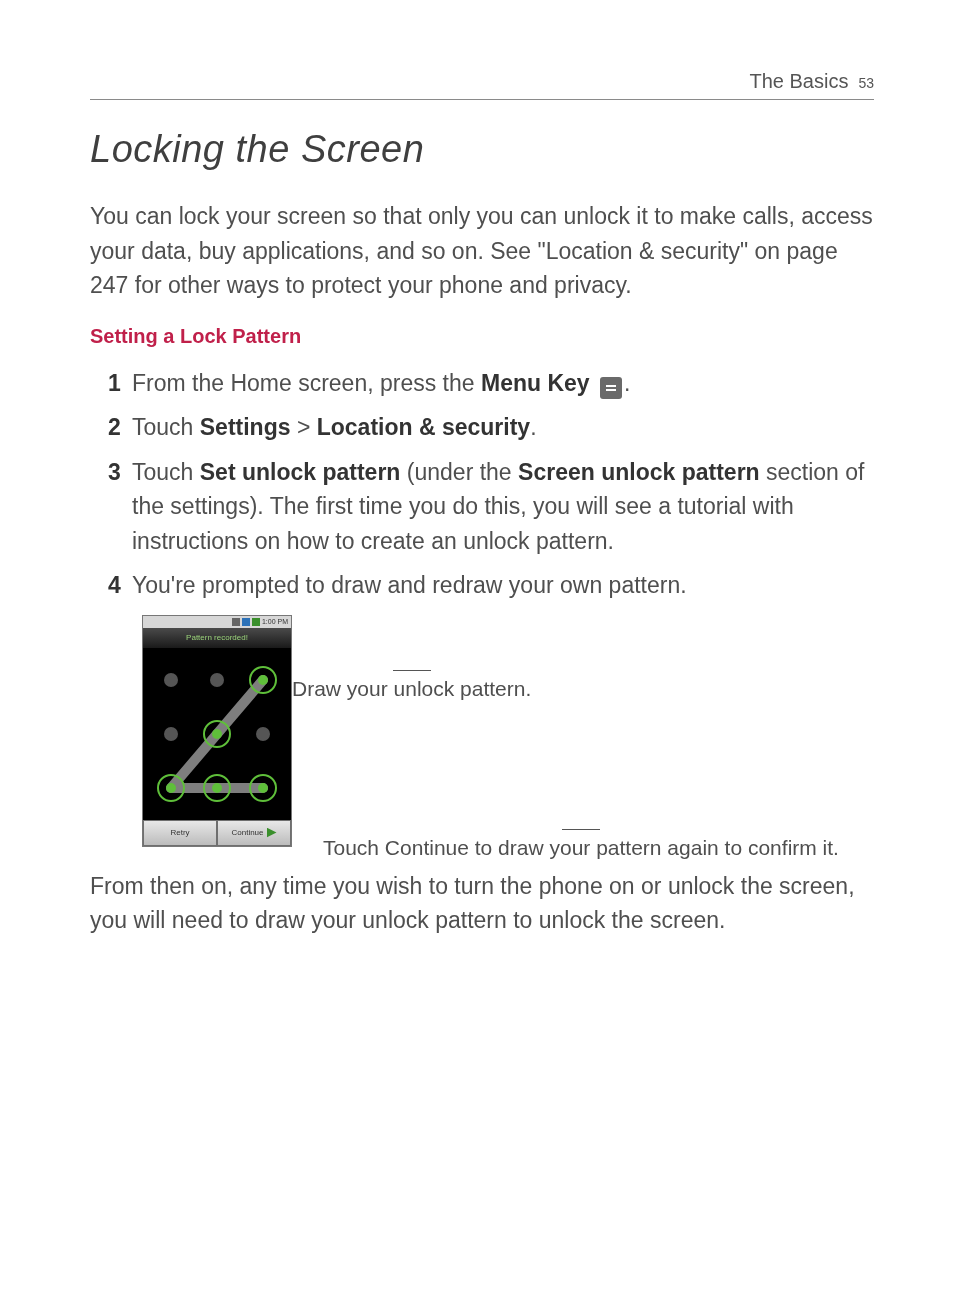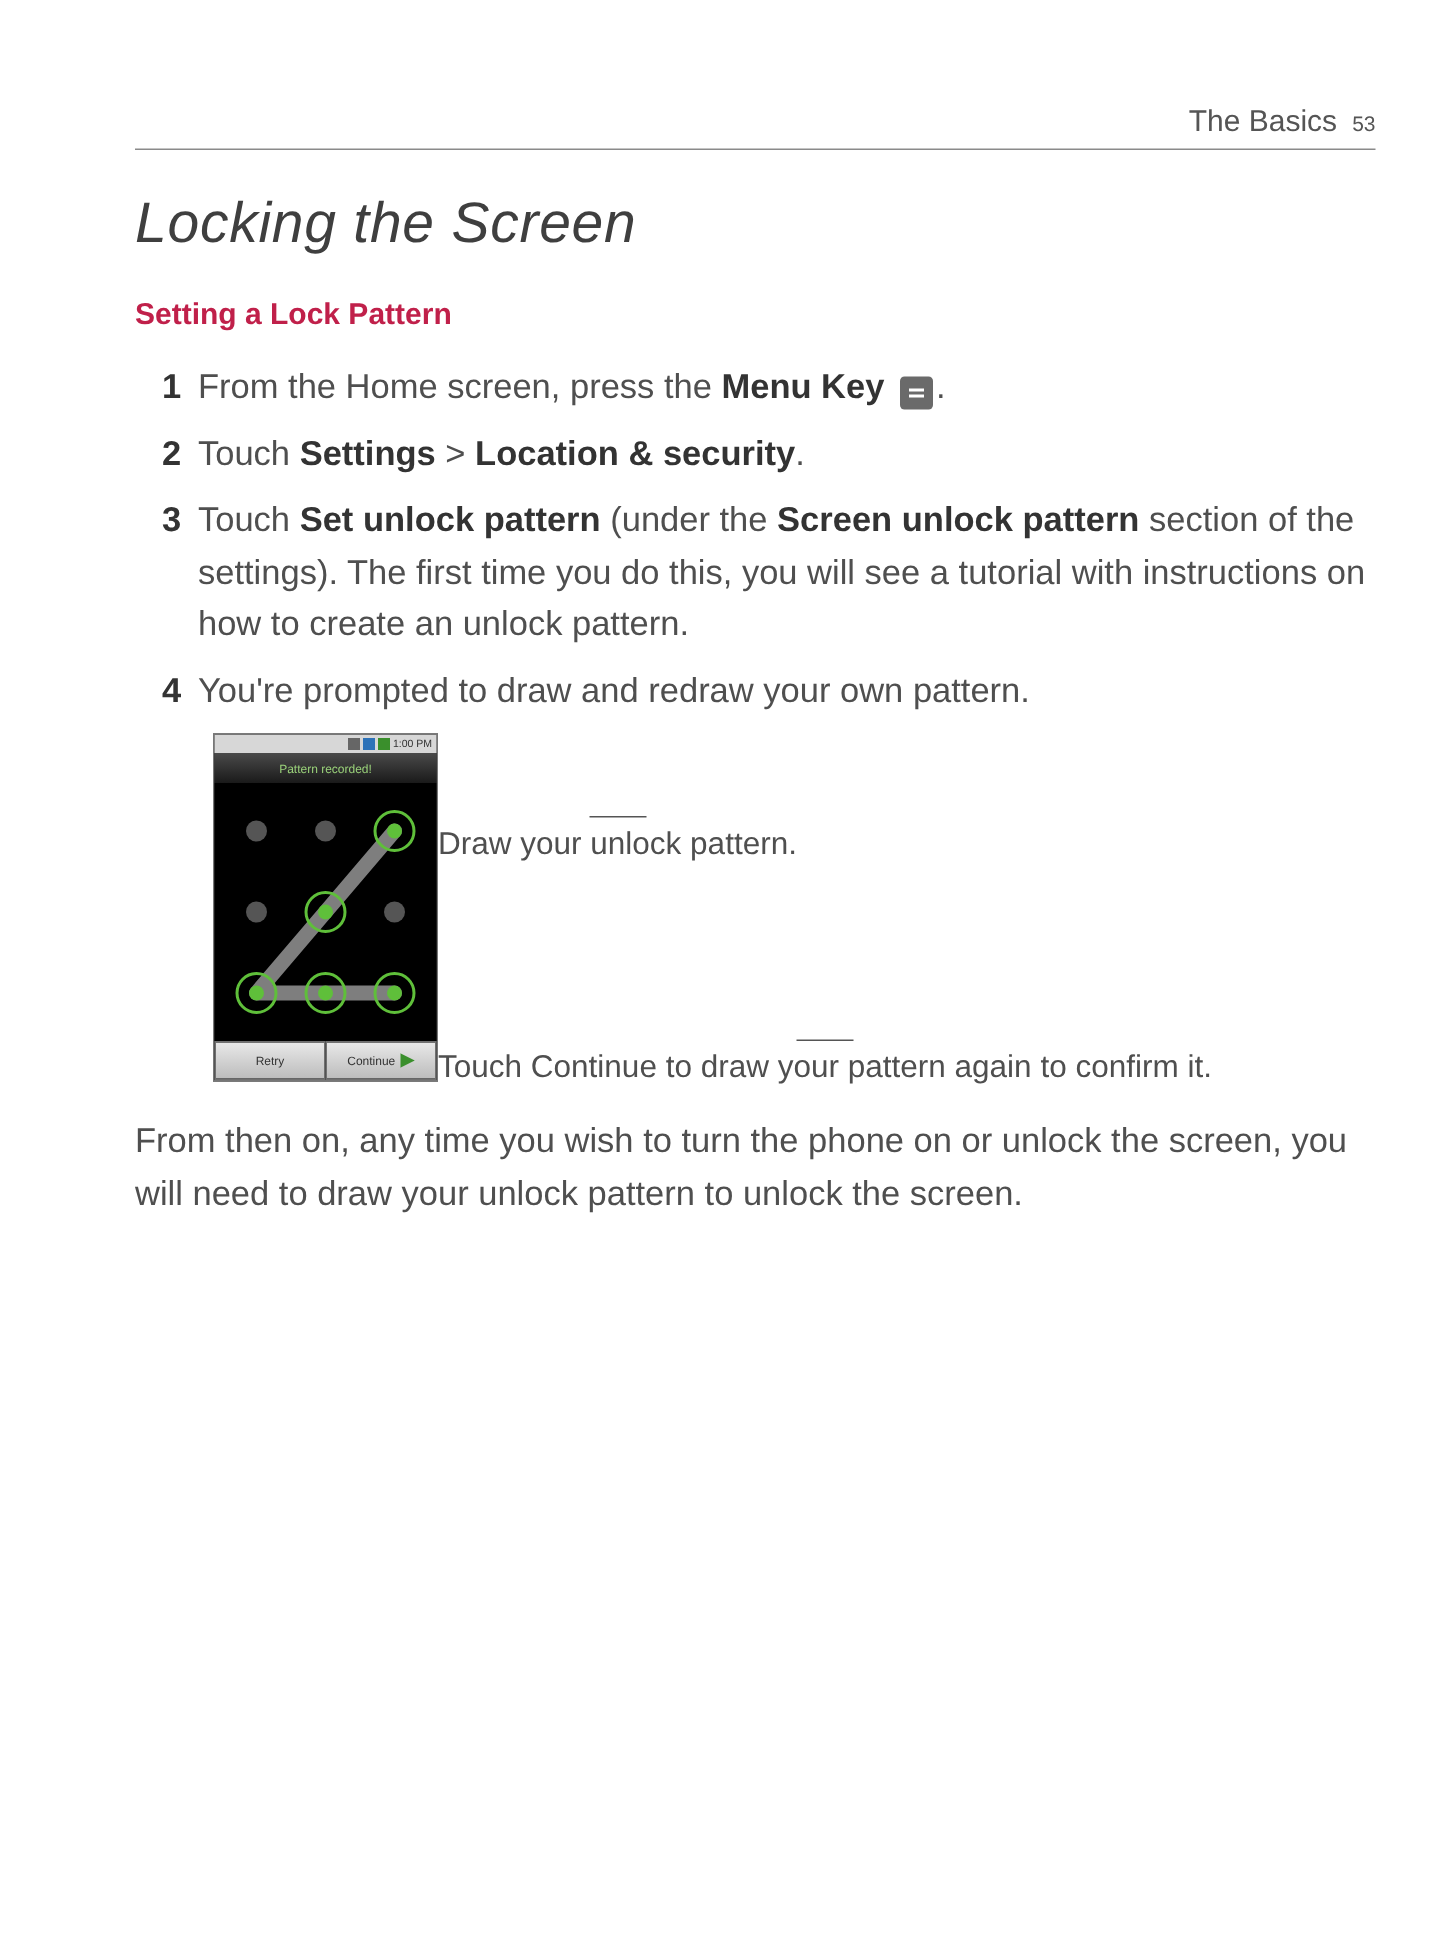--- a/index.html
+++ b/index.html
@@ -6,21 +6,21 @@
     margin: 0;
     padding: 0;
     width: 954px;
     background: #fff;
     font-family: "Helvetica Neue", Helvetica, Arial, sans-serif;
     color: #4a4a4a;
     font-weight: 300;
   }
   .page {
     box-sizing: border-box;
-    padding: 70px 37px 60px 90px;
+    padding: 70px 80px 60px 90px;
   }
   .runhead {
     display: flex;
     justify-content: flex-end;
     align-items: baseline;
     gap: 10px;
     border-bottom: 1px solid #8a8a8a;
     padding-bottom: 6px;
     margin-bottom: 28px;
   }
@@ -177,20 +177,21 @@
 
 <div class="page">
 
   <div class="runhead">
     <span class="sec">The Basics</span>
     <span class="pg">53</span>
   </div>
 
   <h1 class="title">Locking the Screen</h1>
 
+  <p class="body">You can lock your screen so that only you can unlock it to make calls, access your data, buy applications, and so on. See "Location &amp; security" on page 247 for other ways to protect your phone and privacy.</p>
 
   <h2 class="sub">Setting a Lock Pattern</h2>
 
   <div class="steps">
 
     <div class="step">
       <span class="num">1</span>
       <span class="txt">
         <span> From the Home screen, press the </span><span class="b">Menu Key</span>
         <span class="menu-icon">
@@ -266,21 +267,21 @@
           <span class="go"></span>
         </div>
       </div>
     </div>
 
     <div class="callouts">
       <div class="callout" style="top:55px;">
         <div class="leader" style="width:38px;"></div>
         <div class="ctext">Draw your unlock pattern.</div>
       </div>
-      <div class="callout" style="top:204px;">
+      <div class="callout" style="top:214px;margin-left:31px;">
         <div class="leader" style="width:38px;"></div>
         <div class="ctext">Touch Continue to draw your pattern again to confirm it.</div>
       </div>
     </div>
 
   </div>
 
   <p class="body">From then on, any time you wish to turn the phone on or unlock the screen, you will need to draw your unlock pattern to unlock the screen.</p>
 
 </div>

